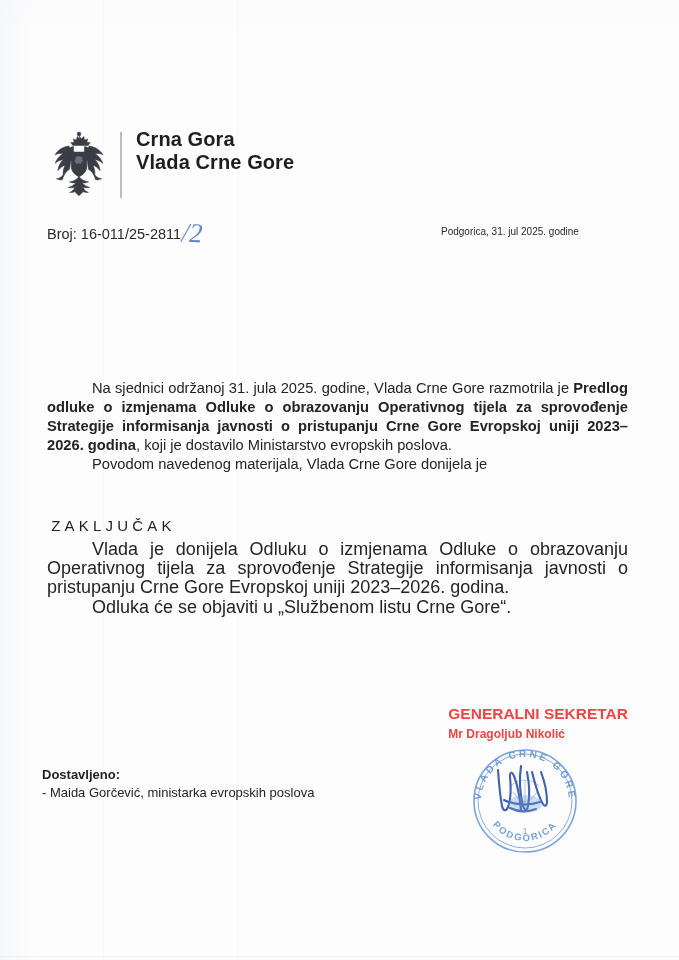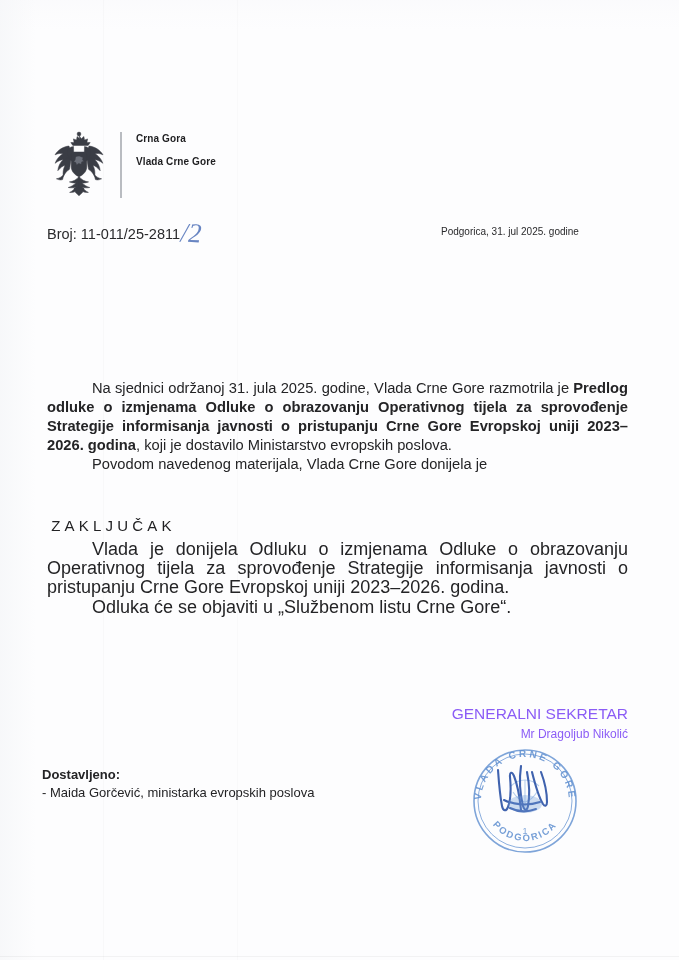--- a/index.html
+++ b/index.html
@@ -57,21 +57,21 @@
   .emblem svg { display: block; }
   .header-divider {
     width: 2px;
     align-self: stretch;
     background: #b9bcc1;
     margin: 4px 0 6px 10px;
   }
   .header-text {
     margin-left: 14px;
     font-weight: bold;
-    font-size: 10px;
+    font-size: 20px;
     line-height: 22.5px;
     color: #1e1e20;
     letter-spacing: 0.1px;
     white-space: nowrap;
   }
 
   
   .ref-row {
     position: absolute;
     left: 47px;
@@ -144,25 +144,25 @@
   .body-block-2 p {
     margin: 0;
     text-indent: 45px;
   }
 
   
   .signature-block {
     position: absolute;
     right: 51px;
     top: 703px;
-    text-align: right;
-    font-weight: normal;
+    text-align: left;
+    font-weight: bold;
     font-size: 15.5px;
     line-height: 21px;
-    color: #8b5cf6;
+    color: #ef4444;
   }
   .signature-name { font-size: 12px; }
 
   
   .stamp {
     position: absolute;
     left: 466px;
     top: 742px;
     width: 118px;
     height: 118px;
@@ -219,21 +219,21 @@
     </div>
     <div class="header-divider"></div>
     <div class="header-text">
       <div>Crna Gora</div>
       <div>Vlada Crne Gore</div>
     </div>
   </div>
 
   <div class="ref-row">
     <span class="ref-number">
-      <span>Broj: 11-011/25-2811</span>
+      <span>Broj: 16-011/25-2811</span>
       <span class="hand-mark">/2</span>
     </span>
     <span class="ref-place">Podgorica, 31. jul 2025. godine</span>
   </div>
 
   <div class="body-block">
     <p><span>Na sjednici održanoj 31. jula 2025. godine, Vlada Crne Gore razmotrila je </span><b>Predlog odluke o izmjenama Odluke o obrazovanju Operativnog tijela za sprovođenje Strategije informisanja javnosti o pristupanju Crne Gore Evropskoj uniji 2023–2026. godina</b><span>, koji je dostavilo Ministarstvo evropskih poslova.</span></p>
     <p>Povodom navedenog materijala, Vlada Crne Gore donijela je</p>
   </div>
 

